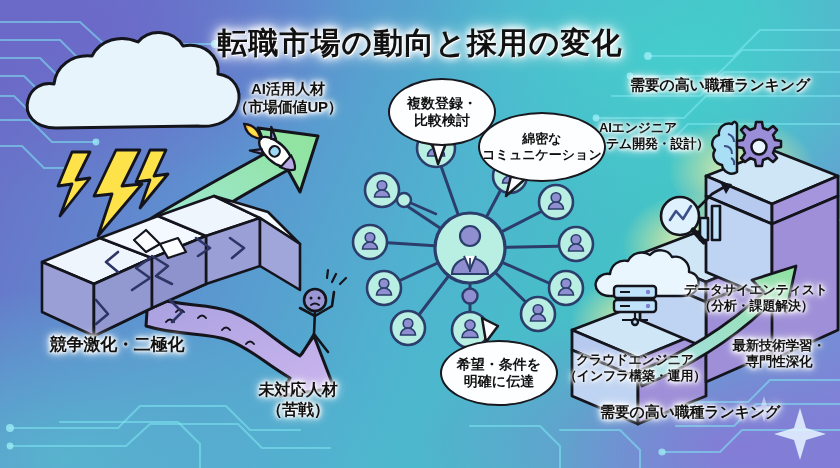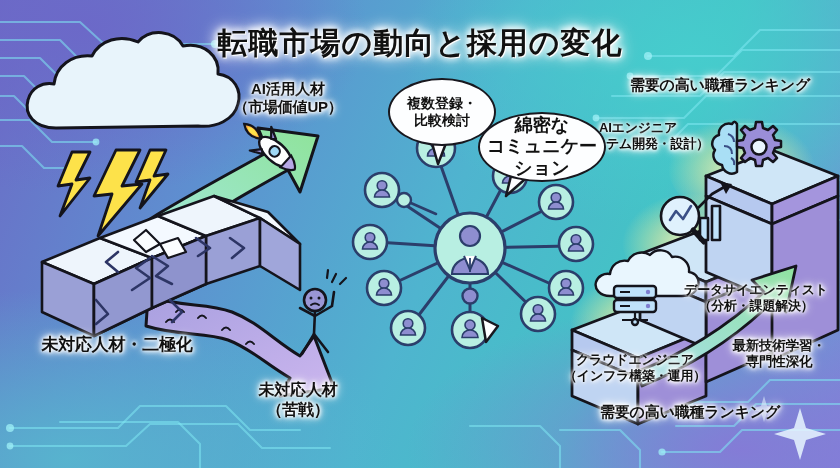--- a/index.html
+++ b/index.html
@@ -345,21 +345,21 @@
       </g>
       <g fill="#9a8ed8">
         <path d="M756 122 l6 0 1 6 5 2 5 -4 4 4 -4 5 2 5 6 1 0 6 -6 1 -2 5 4 5 -4 4 -5 -4 -5 2 -1 6 -6 0
                  -1 -6 -5 -2 -5 4 -4 -4 4 -5 -2 -5 -6 -1 0 -6 6 -1 2 -5 -4 -5 4 -4 5 4 5 -2 Z"></path>
       </g>
       <circle cx="759" cy="147" r="7.5" fill="#e9f6fe"></circle>
     </g>
   </svg>
 
 
-  <div class="lbl" style="left:22px;top:335px;width:190px;font-size:17px;">未対応人材・二極化</div>
+  <div class="lbl" style="left:22px;top:335px;width:190px;font-size:17px;">競争激化・二極化</div>
 
   <div class="lbl" style="left:218px;top:80px;width:140px;font-size:15px;">AI活用人材
 （市場価値UP）</div>
 
   <div class="lbl" style="left:238px;top:380px;width:120px;font-size:16px;">未対応人材
 （苦戦）</div>
 
 
   <div class="lbl" style="left:600px;top:76px;width:240px;font-size:15px;">需要の高い職種ランキング</div>
 
@@ -378,17 +378,19 @@
 専門性深化</div>
 
   <div class="bub" style="left:388px;top:78px;width:104px;height:64px;font-size:14px;">複数登録・
 比較検討</div>
   <svg class="layer" viewBox="0 0 840 468" style="z-index:5;">
     <path d="M430 136 L438 164 L448 138 Z" fill="#fdfeff" stroke="#18181f" stroke-width="2.5" stroke-linejoin="round"></path>
     <path d="M512 172 L506 196 L524 180 Z" fill="#fdfeff" stroke="#18181f" stroke-width="2.5" stroke-linejoin="round"></path>
     <path d="M482 318 L486 342 L498 326 Z" fill="#fdfeff" stroke="#18181f" stroke-width="2.5" stroke-linejoin="round"></path>
   </svg>
 
-  <div class="bub" style="left:478px;top:112px;width:124px;height:66px;font-size:18px;">綿密な
+  <div class="bub" style="left:478px;top:112px;width:124px;height:66px;font-size:13px;">綿密な
 コミュニケーション</div>
 
+  <div class="bub" style="left:440px;top:340px;width:114px;height:62px;font-size:14px;">希望・条件を
+明確に伝達</div>
 
 </div>
 
 </body></html>

